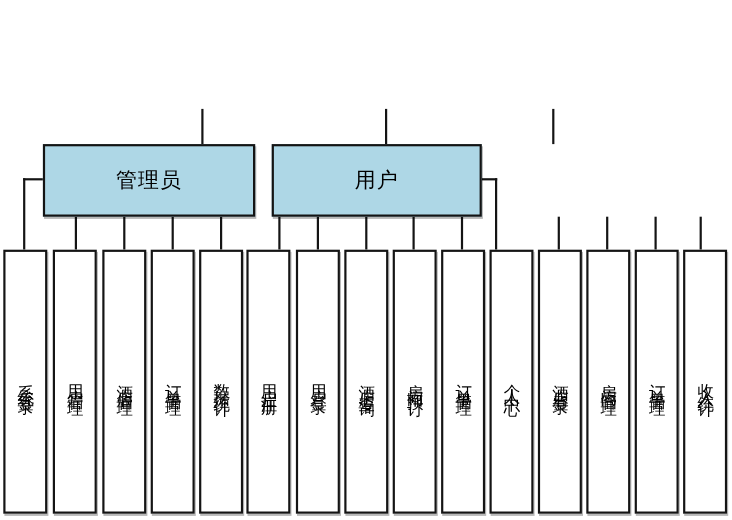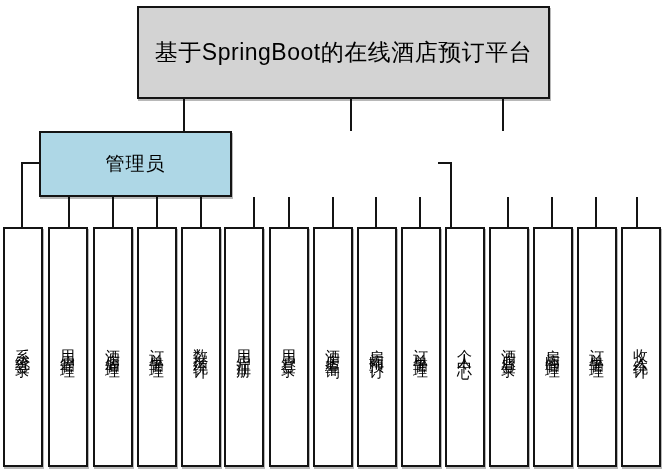--- a/index.html
+++ b/index.html
@@ -74,26 +74,26 @@
   <div class="vline drop" style="left:288px"></div>
   <div class="vline drop" style="left:332px"></div>
   <div class="vline drop" style="left:375px"></div>
   <div class="vline drop" style="left:419px"></div>
 
   <div class="vline drop" style="left:507px"></div>
   <div class="vline drop" style="left:551px"></div>
   <div class="vline drop" style="left:595px"></div>
   <div class="vline drop" style="left:636px"></div>
 
-  <div class="box title-box">
-    <span>基于SpringBoot的在线酒店预订平台</span>
-  </div>
 
   <div class="box group-box" style="left:39px;width:193px">
     <span>管理员</span>
+  </div>
+  <div class="box group-box" style="left:247px;width:191px">
+    <span>用户</span>
   </div>
 
   <div class="box leaf" style="left:3px">
     <span class="vtext">系统登录</span>
   </div>
   <div class="box leaf" style="left:48px">
     <span class="vtext">用户管理</span>
   </div>
   <div class="box leaf" style="left:93px">
     <span class="vtext">酒店管理</span>

